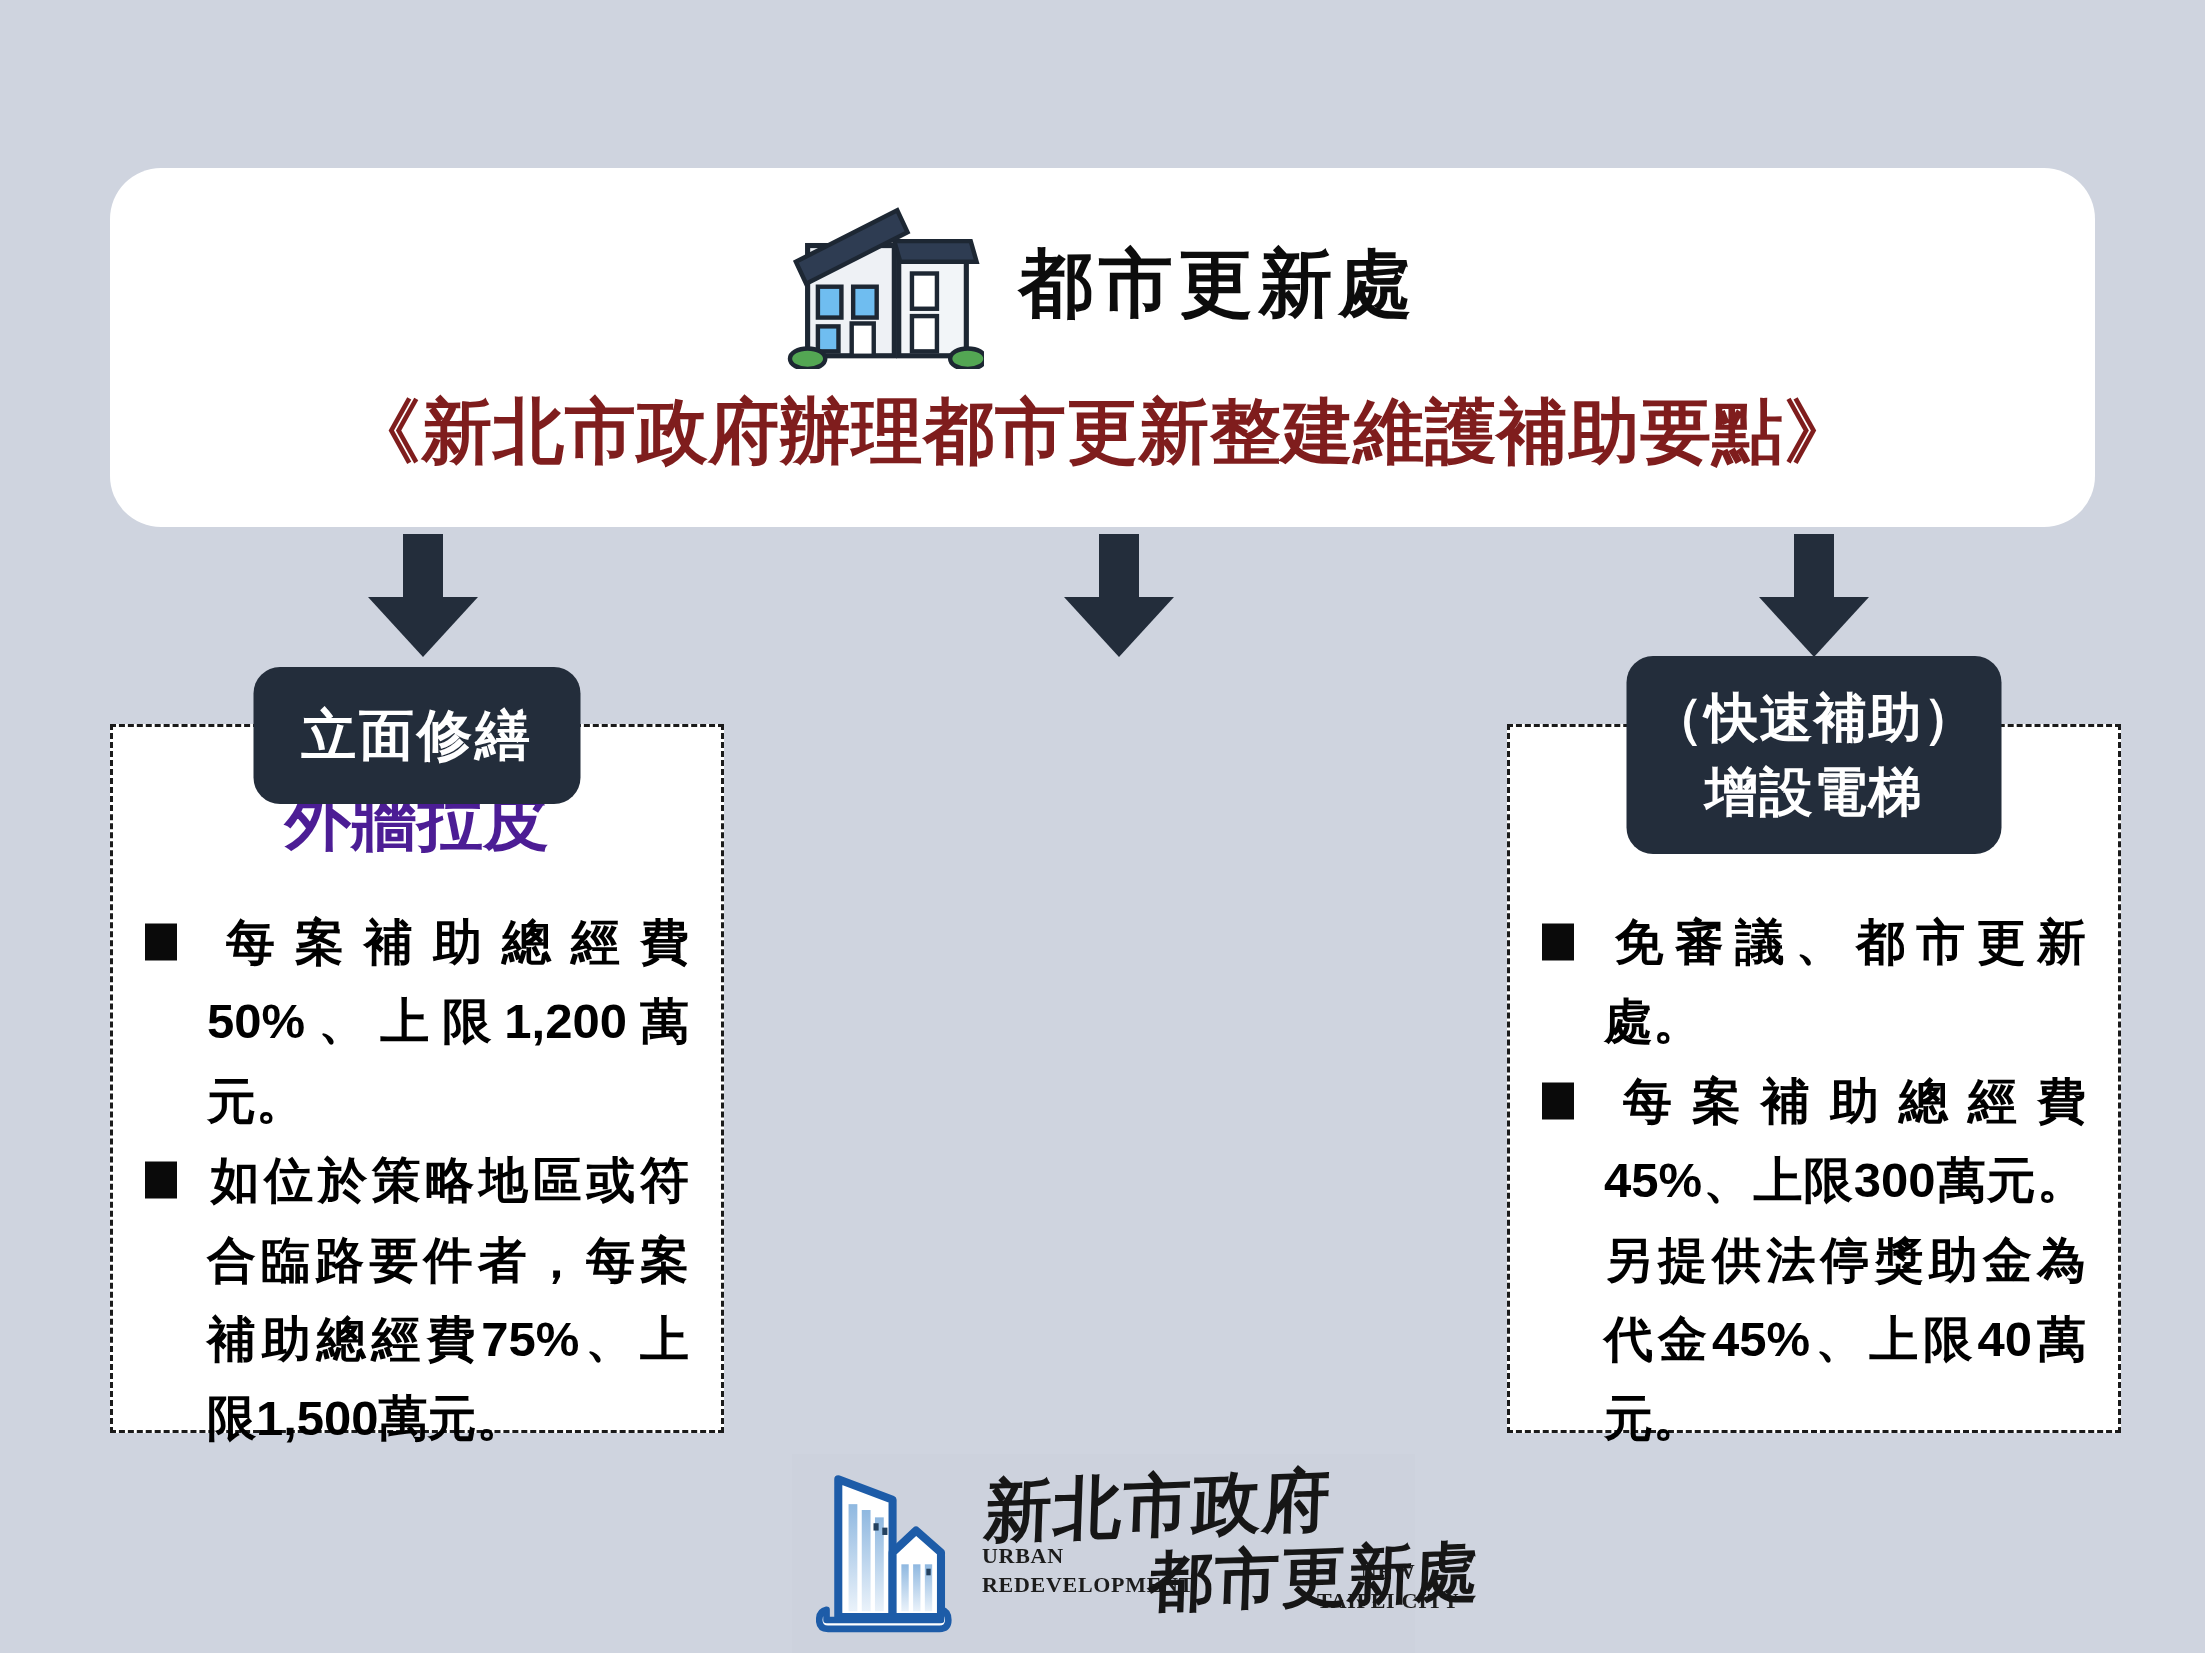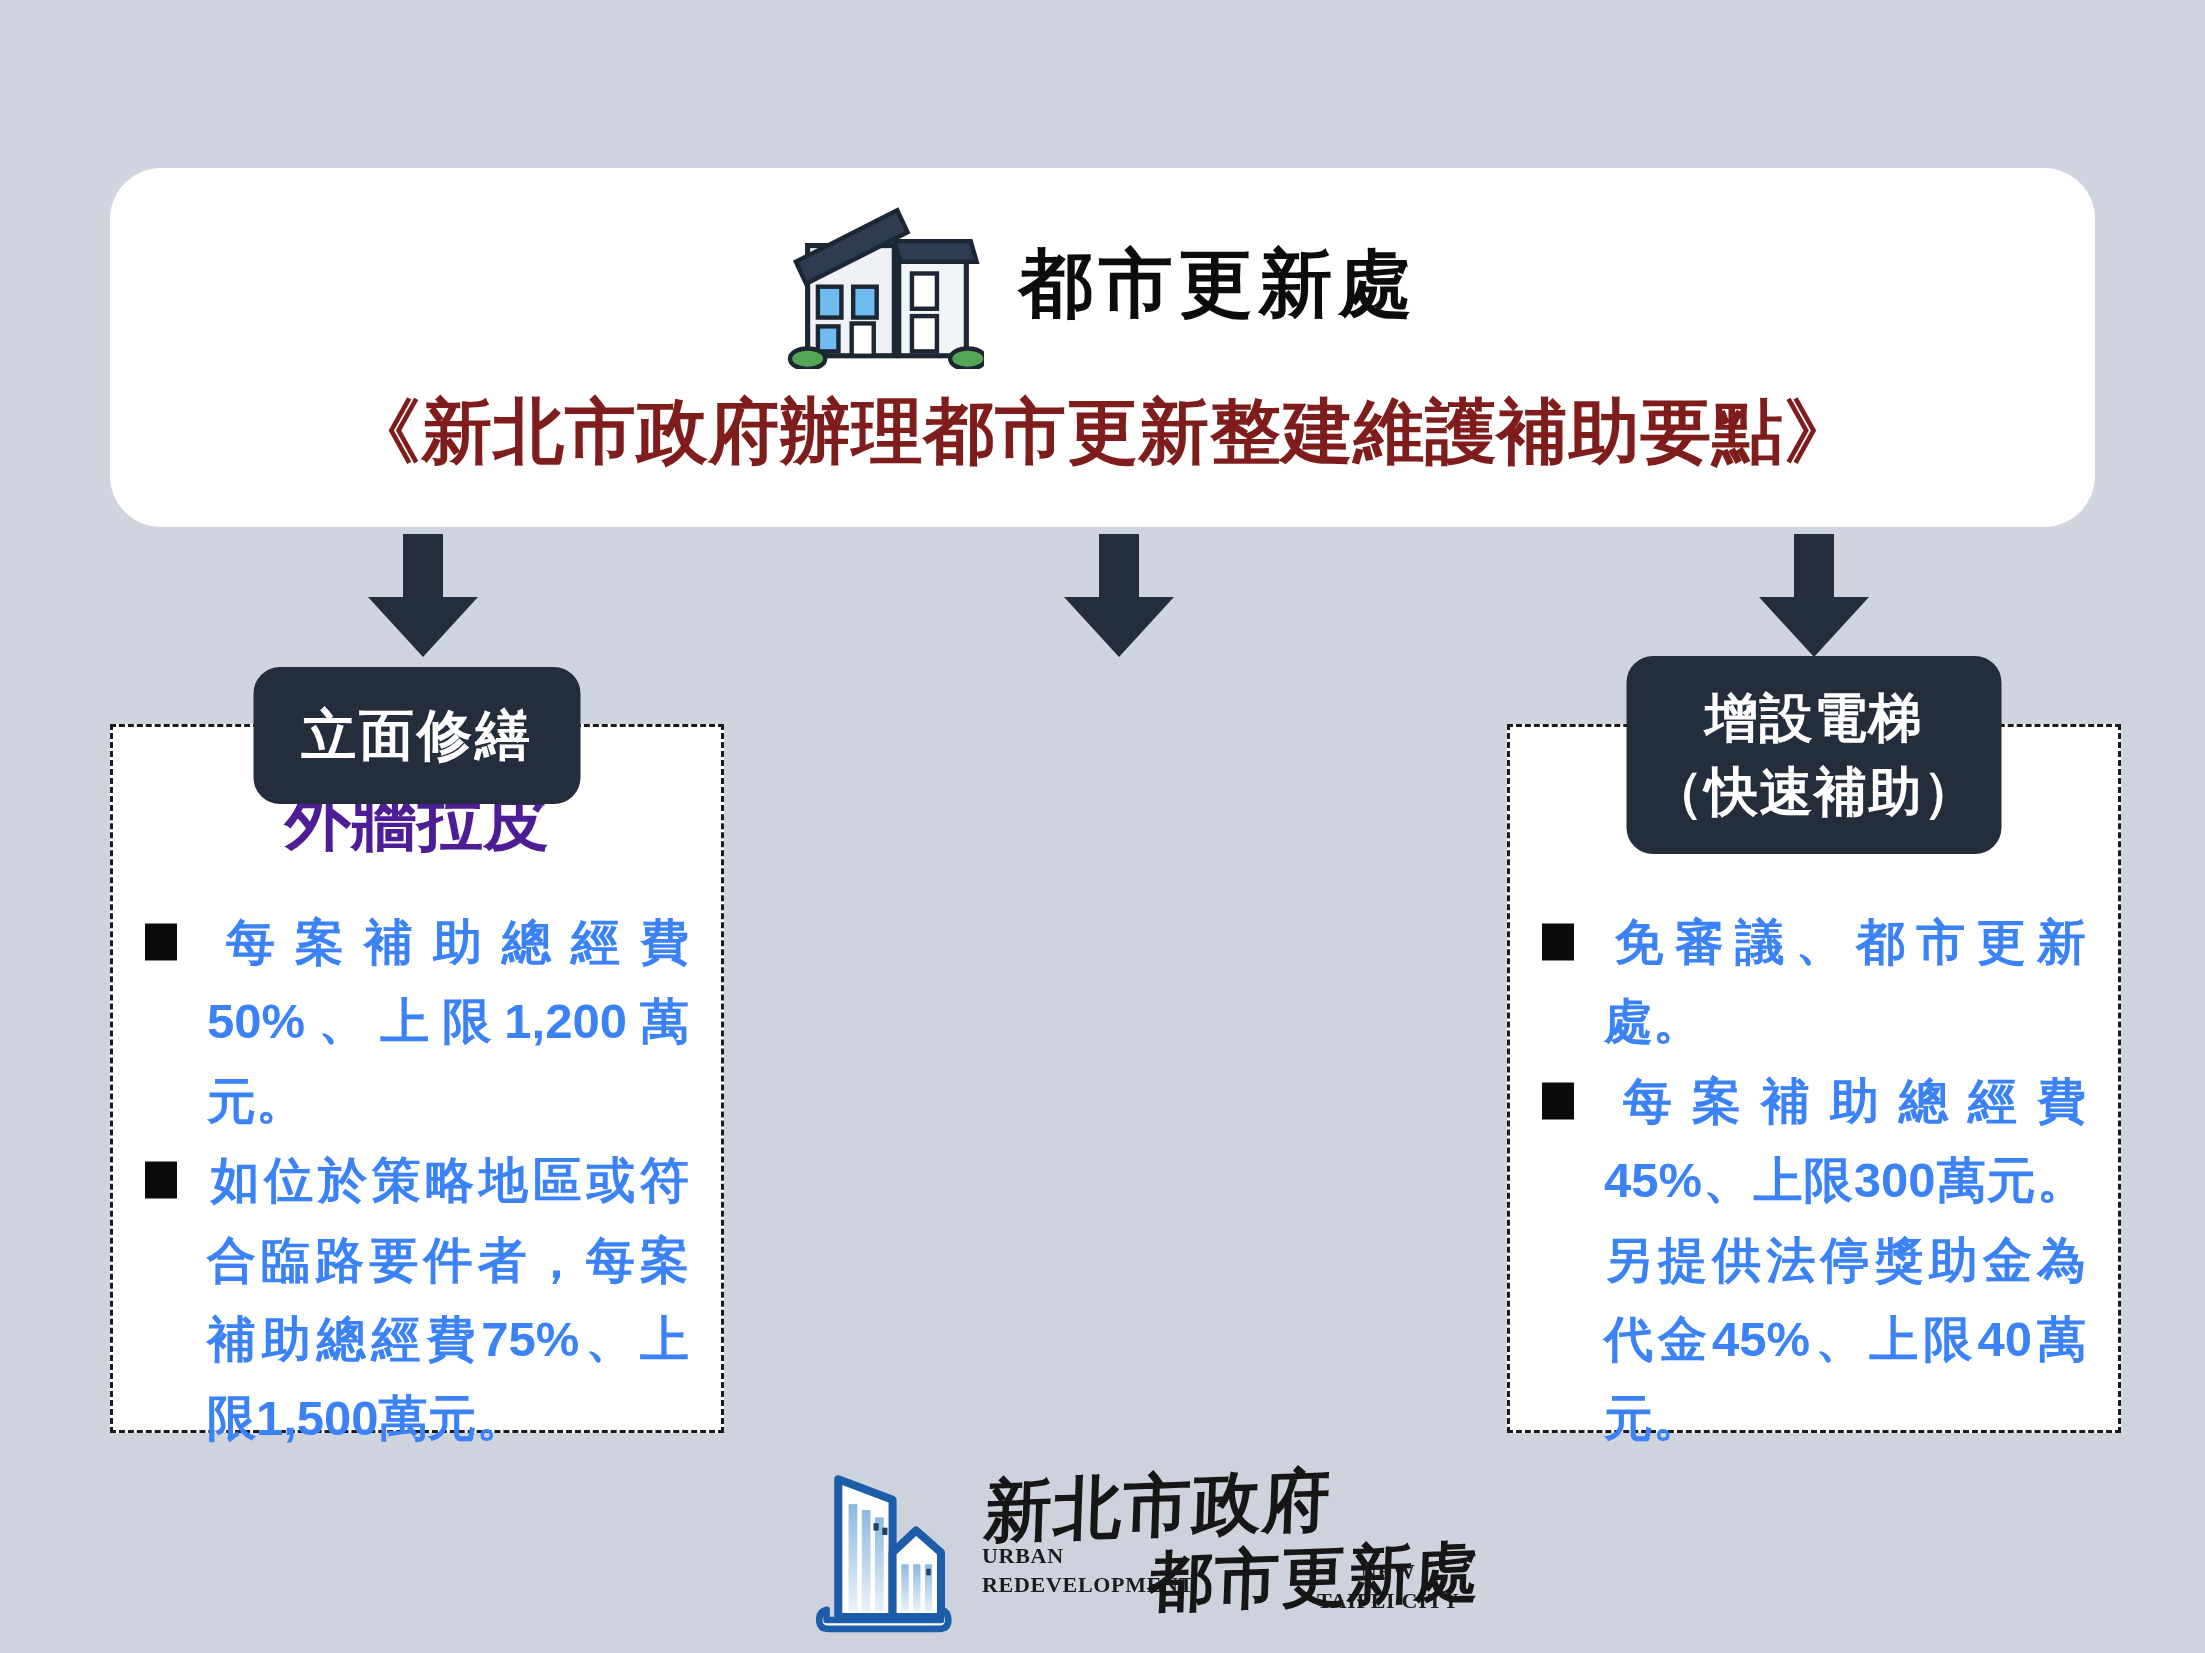--- a/index.html
+++ b/index.html
@@ -64,21 +64,21 @@
   }
   .badge-line{display:block;white-space:nowrap;}
   .badge-line:empty{display:none;}
 
   .content{padding:38px 32px 0 32px;}
   .subhead{
     font-size:66px;font-weight:bold;color:#4c1d95;text-align:center;
     height:110px;line-height:110px;margin-bottom:28px;white-space:nowrap;
   }
   .bullet{
-    font-size:49px;font-weight:bold;color:#3b82f6;
+    font-size:49px;font-weight:bold;color:#000000;
     line-height:1.62;text-align:justify;
     padding-left:62px;text-indent:-62px;
   }
   .marker{
     display:inline-block;width:32px;height:37px;background:#0a0a0a;
     margin-right:29px;transform:translateY(1.5px);
   }
 
   
   .footer-tint{
@@ -152,22 +152,22 @@
     <div class="content">
       <div class="subhead">外牆拉皮</div>
       <div class="bullet"><span class="marker"></span><span>每案補助總經費50%、上限1,200萬元。</span></div>
       <div class="bullet"><span class="marker"></span><span>如位於策略地區或符合臨路要件者，每案補助總經費75%、上限1,500萬元。</span></div>
     </div>
   </div>
 
 
   <div class="col col3">
     <div class="badge badge-double">
+      <span class="badge-line">（快速補助）</span>
       <span class="badge-line">增設電梯</span>
-      <span class="badge-line">（快速補助）</span>
     </div>
     <div class="content">
       <div class="subhead"></div>
       <div class="bullet"><span class="marker"></span><span>免審議、都市更新處。</span></div>
       <div class="bullet"><span class="marker"></span><span>每案補助總經費45%、上限300萬元。另提供法停獎助金為代金45%、上限40萬元。</span></div>
     </div>
   </div>
 
   <div class="footer-tint"></div>
 

